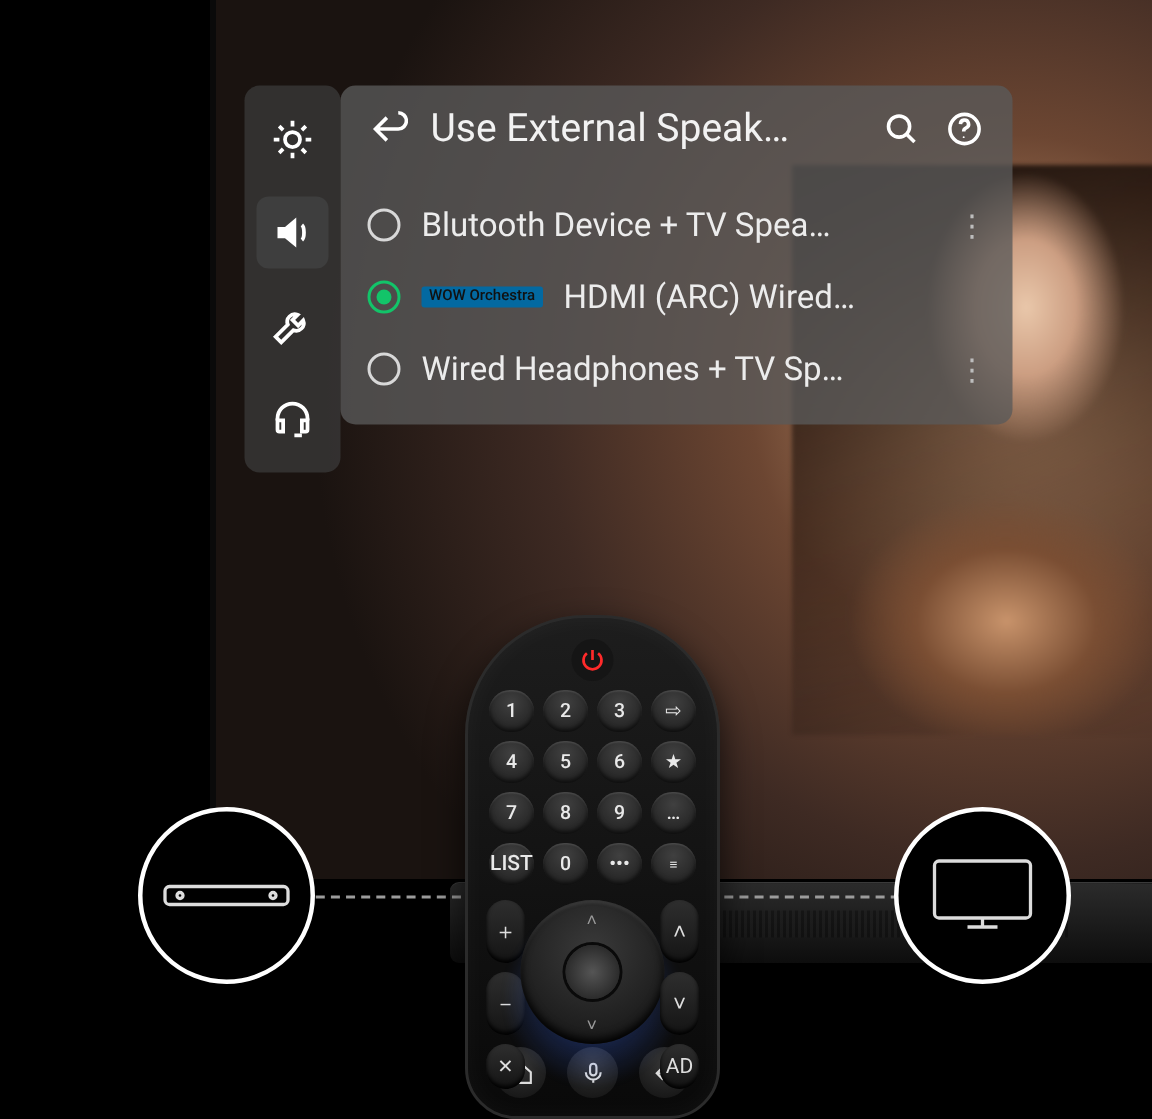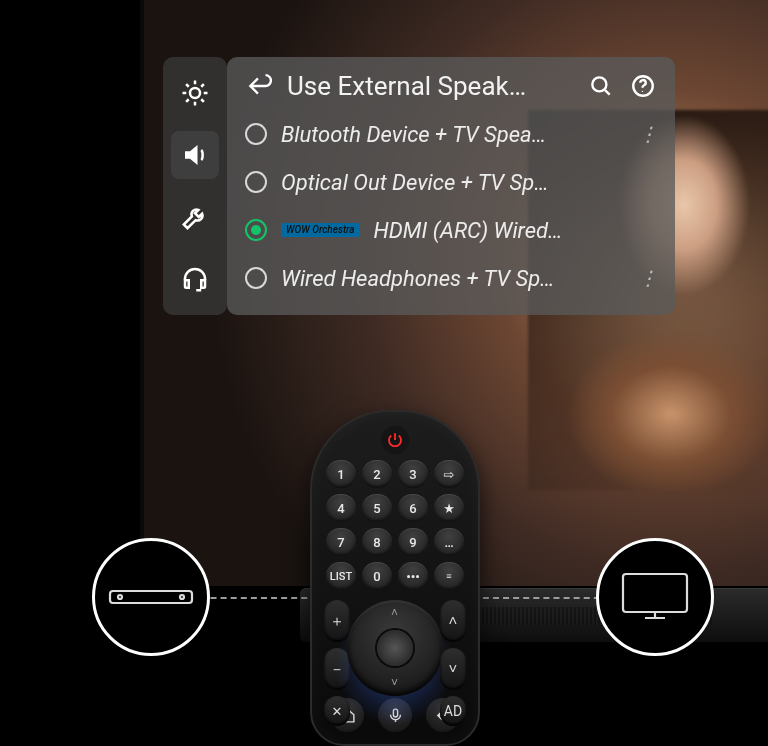--- a/index.html
+++ b/index.html
@@ -59,21 +59,21 @@
   }
   .panel-header {
     display: flex; align-items: center; gap: 14px;
     font-size: 26px; font-weight: 400;
     white-space: nowrap;
   }
   .panel-header .title { flex: 1; overflow: hidden; text-overflow: ellipsis; }
   .hdr-icon { width: 28px; height: 28px; flex: 0 0 auto; display:flex; align-items:center; justify-content:center; }
   .hdr-icon svg { width: 26px; height: 26px; stroke:#fff; stroke-width:2.2; fill:none; }
 
-  .opt-list { margin-top: 14px; display: flex; flex-direction: column; gap: 10px; font-style: italic; }
+  .opt-list { margin-top: 30px; display: flex; flex-direction: column; gap: 10px; }
   .opt {
     display: flex; align-items: center; gap: 14px;
     font-size: 22px; color: #ececec;
     height: 38px;
     white-space: nowrap;
   }
   .radio {
     width: 22px; height: 22px; flex: 0 0 auto;
     border: 2px solid #d8d8d8; border-radius: 50%;
     position: relative;
@@ -239,24 +239,20 @@
       </span>
     </div>
 
     <div class="opt-list">
       <div class="opt">
         <span class="radio"></span>
         <span class="label">Blutooth Device + TV Spea…</span>
         <span class="more"></span>
       </div>
       <div class="opt">
-        <span class="radio"></span>
-        <span class="label">Optical Out Device + TV Sp…</span>
-      </div>
-      <div class="opt">
         <span class="radio checked"></span>
         <span class="badge">WOW Orchestra</span>
         <span class="label">HDMI (ARC) Wired…</span>
       </div>
       <div class="opt">
         <span class="radio"></span>
         <span class="label">Wired Headphones + TV Sp…</span>
         <span class="more"></span>
       </div>
     </div>
@@ -278,21 +274,21 @@
     <div class="nbtn">3</div>
     <div class="nbtn">⇨</div>
     <div class="nbtn">4</div>
     <div class="nbtn">5</div>
     <div class="nbtn">6</div>
     <div class="nbtn">★</div>
     <div class="nbtn">7</div>
     <div class="nbtn">8</div>
     <div class="nbtn">9</div>
     <div class="nbtn">…</div>
-    <div class="nbtn" style="font-size:11px">LIST</div>
+    <div class="nbtn" style="font-size:14px">LIST</div>
     <div class="nbtn">0</div>
     <div class="nbtn">•••</div>
     <div class="nbtn" style="font-size:9px">≡</div>
   </div>
 
   <div class="dpad-wrap">
     <div class="side-rockers left">
       <div class="rock">＋</div>
       <div class="rock">－</div>
       <div class="rock small">✕</div>

